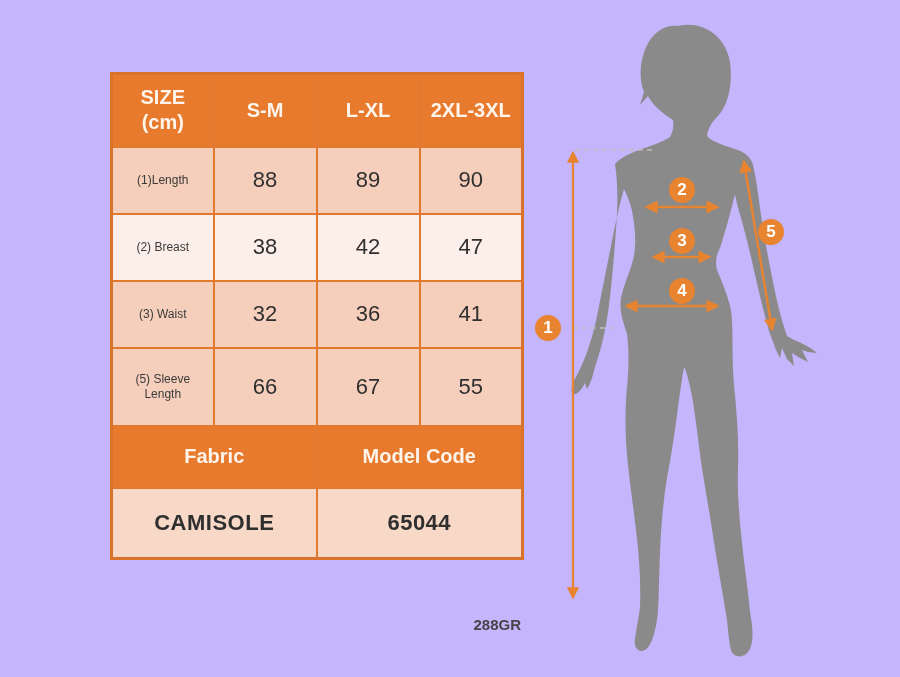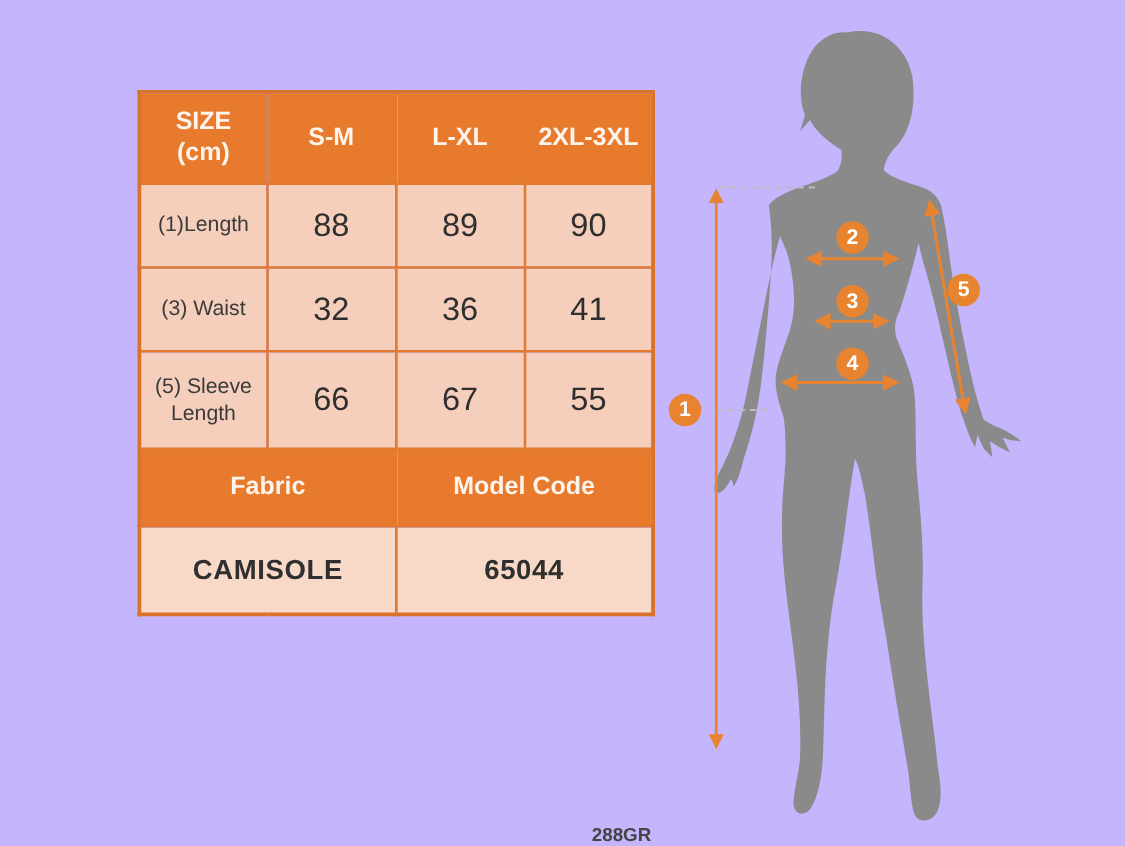--- a/index.html
+++ b/index.html
@@ -21,25 +21,25 @@
   tr.data-row{height:67px;}
   tr.sleeve-row{height:78px;}
   tr.footer-head-row{height:62px;}
   tr.footer-val-row{height:71px;}
   .head-cell{
     background:#e87a2e;color:#fdf4ec;font-weight:bold;font-size:20px;line-height:1.25;
   }
   .row-dark{background:#f6cfbc;}
   .row-light{background:#fcefe9;}
   .row-bottom{background:#f8d8c7;font-weight:bold;}
-  .label-cell{font-size:17px;color:#3b3b3b;line-height:1.25;}
-  .value-cell{font-size:26px;color:#2f2f2f;}
+  .label-cell{font-size:12px;color:#3b3b3b;line-height:1.25;}
+  .value-cell{font-size:22px;color:#2f2f2f;}
   .footer-value{font-size:22px;color:#2f2f2f;letter-spacing:.5px;}
   .note{
-    position:absolute;left:110px;top:660px;width:411px;text-align:right;
+    position:absolute;left:110px;top:616px;width:411px;text-align:right;
     font-size:15px;font-weight:bold;color:#454545;
   }
   
   .figure-wrap{position:absolute;left:540px;top:10px;width:330px;height:660px;}
   .figure-wrap svg{position:absolute;left:0;top:0;}
   .badge{
     position:absolute;width:26px;height:26px;border-radius:50%;
     background:#e8832f;color:#ffffff;font-weight:bold;font-size:17px;
     line-height:26px;text-align:center;
   }
@@ -72,20 +72,26 @@
         <th class="head-cell">2XL-3XL</th>
       </tr>
 
       <tr class="data-row">
         <td class="row-dark label-cell">(1)Length</td>
         <td class="row-dark value-cell">88</td>
         <td class="row-dark value-cell">89</td>
         <td class="row-dark value-cell">90</td>
       </tr>
 
+      <tr class="data-row">
+        <td class="row-light label-cell">(2) Breast</td>
+        <td class="row-light value-cell">38</td>
+        <td class="row-light value-cell">42</td>
+        <td class="row-light value-cell">47</td>
+      </tr>
 
       <tr class="data-row">
         <td class="row-dark label-cell">(3) Waist</td>
         <td class="row-dark value-cell">32</td>
         <td class="row-dark value-cell">36</td>
         <td class="row-dark value-cell">41</td>
       </tr>
 
 
       <tr class="sleeve-row">

